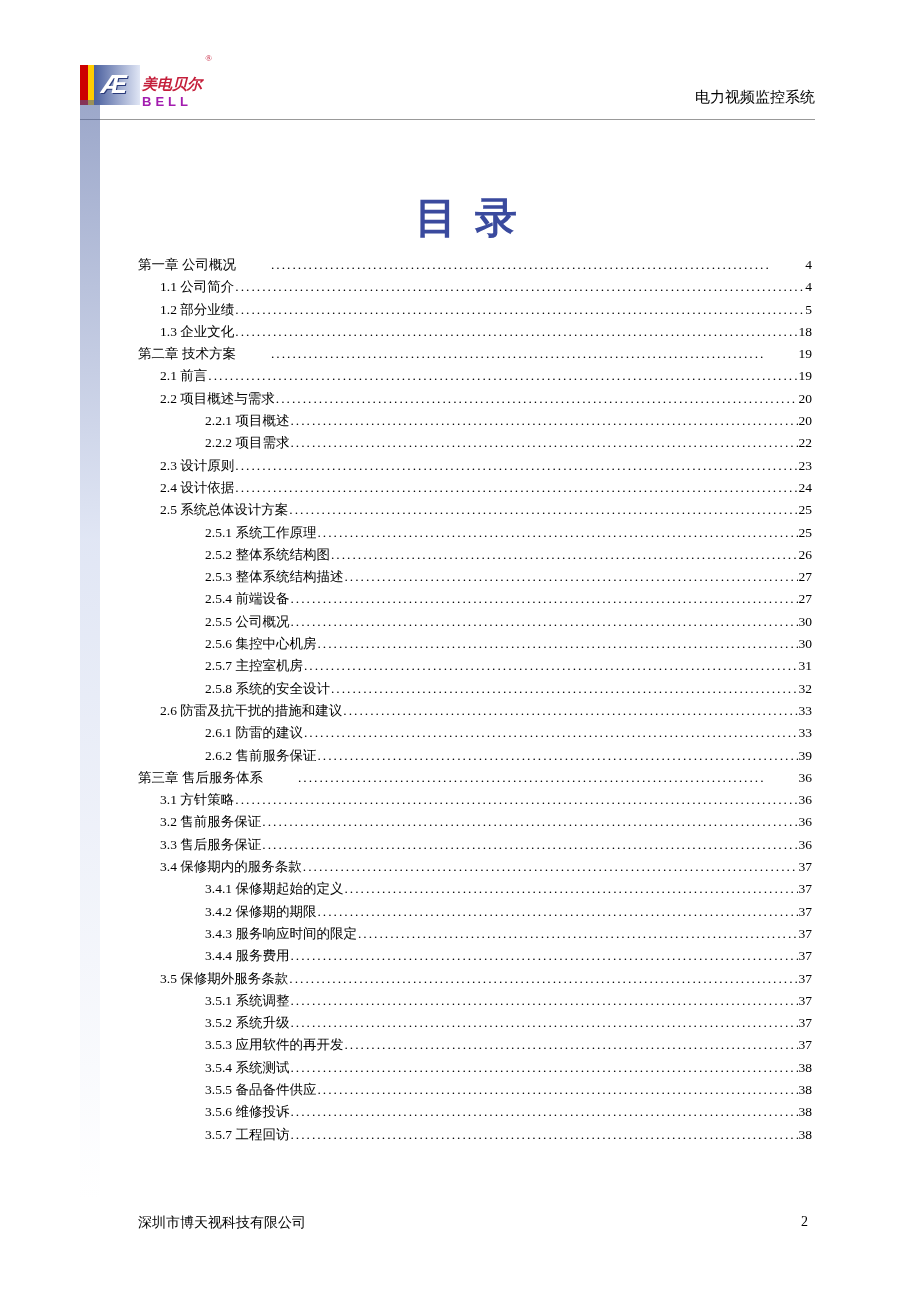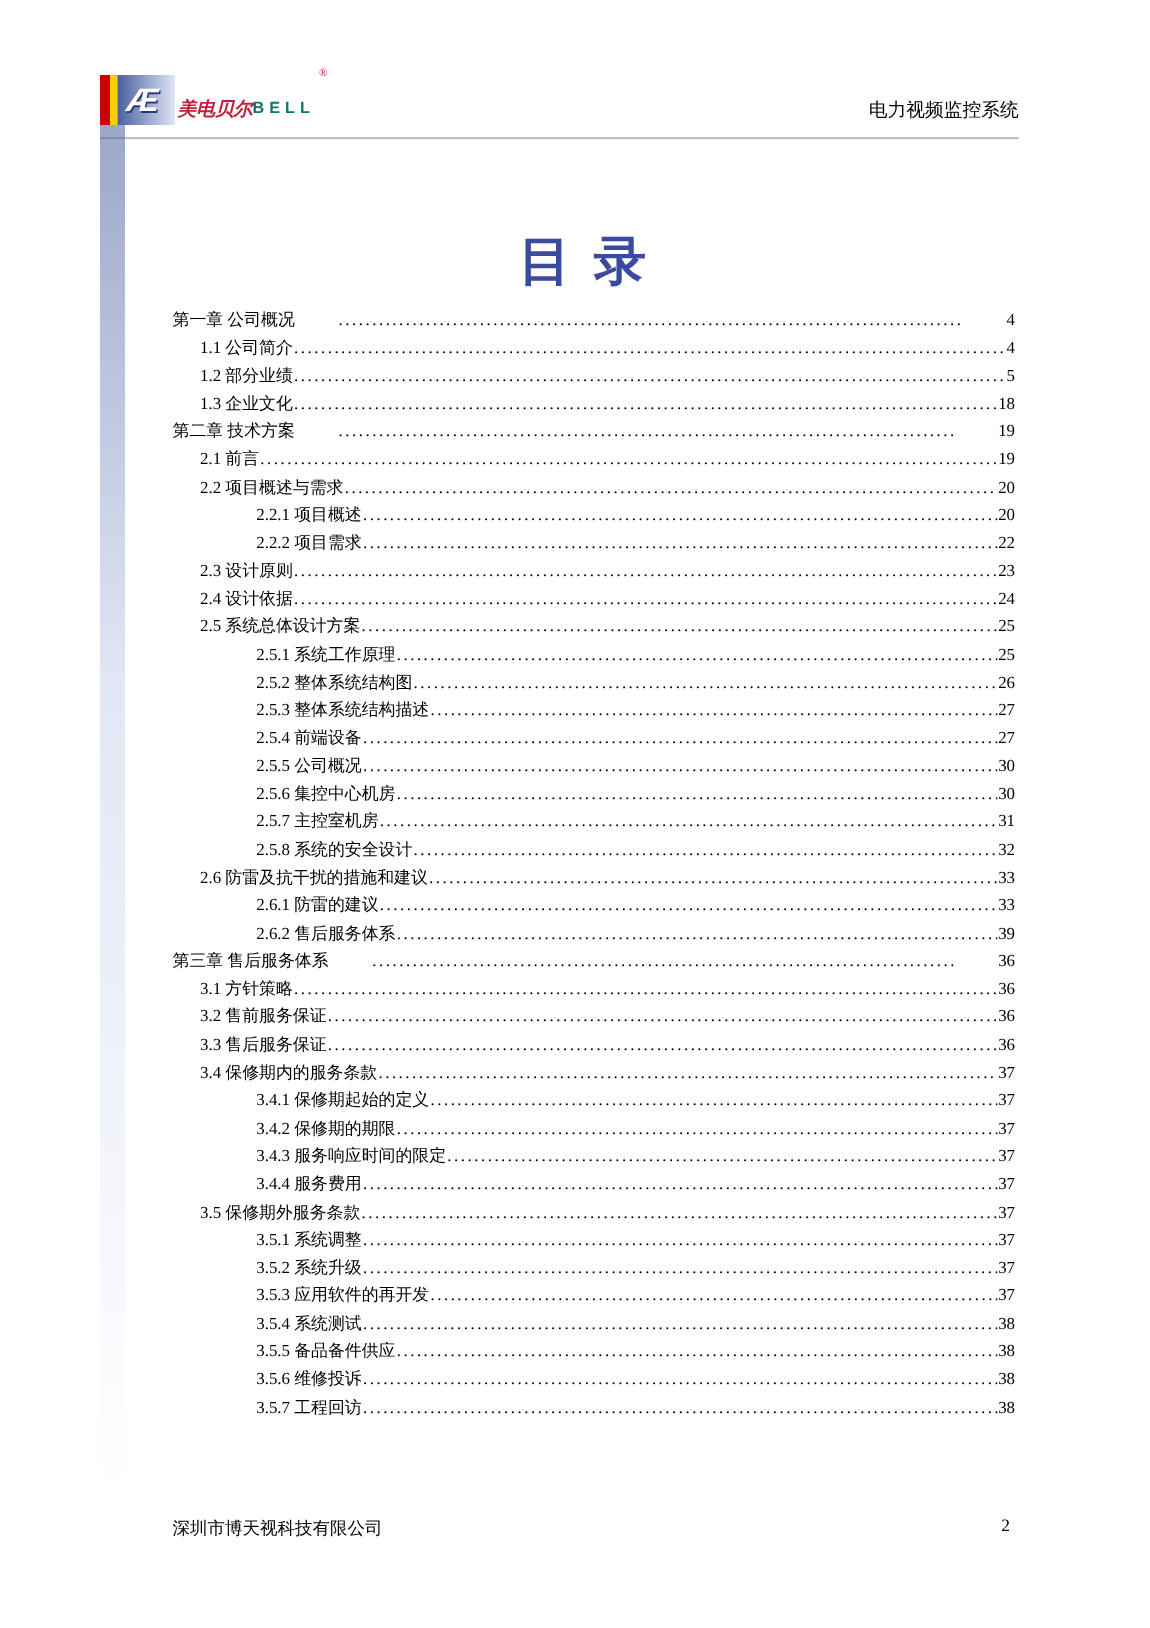--- a/index.html
+++ b/index.html
@@ -62,32 +62,32 @@
       font-weight: bold;
       font-size: 26px;
       font-style: italic;
       font-family: Arial, sans-serif;
       text-shadow: 1px 1px 0 #2a3a7a;
       margin-left: -6px;
     }
     .logo-text {
       margin-left: 2px;
       display: flex;
-      flex-direction: row;
+      flex-direction: column;
       margin-top: 20px;
     }
     .logo-cn {
       color: #c41e3a;
       font-size: 15px;
       font-weight: bold;
       font-style: italic;
       letter-spacing: 0;
     }
     .logo-en {
-      color: #0f766e;
+      color: #a21caf;
       font-size: 13px;
       font-weight: bold;
       letter-spacing: 4px;
       font-family: Arial, sans-serif;
     }
     .logo-reg {
       position: absolute;
       top: -2px;
       right: -10px;
       color: #c41e3a;
@@ -291,21 +291,21 @@
         <span class="toc-label">2.6 防雷及抗干扰的措施和建议</span>
         <span class="toc-dots">........................................................................................................................................................................................................</span>
         <span class="toc-page">33</span>
       </div>
       <div class="toc-entry level-3">
         <span class="toc-label">2.6.1  防雷的建议</span>
         <span class="toc-dots">........................................................................................................................................................................................................</span>
         <span class="toc-page">33</span>
       </div>
       <div class="toc-entry level-3">
-        <span class="toc-label">2.6.2  售后服务体系</span>
+        <span class="toc-label">2.6.2  售前服务保证</span>
         <span class="toc-dots">........................................................................................................................................................................................................</span>
         <span class="toc-page">39</span>
       </div>
       <div class="toc-entry level-1">
         <span class="toc-label">第三章  售后服务体系</span>
         <span class="toc-dots">........................................................................................................................................................................................................</span>
         <span class="toc-page">36</span>
       </div>
       <div class="toc-entry level-2">
         <span class="toc-label">3.1  方针策略</span>

